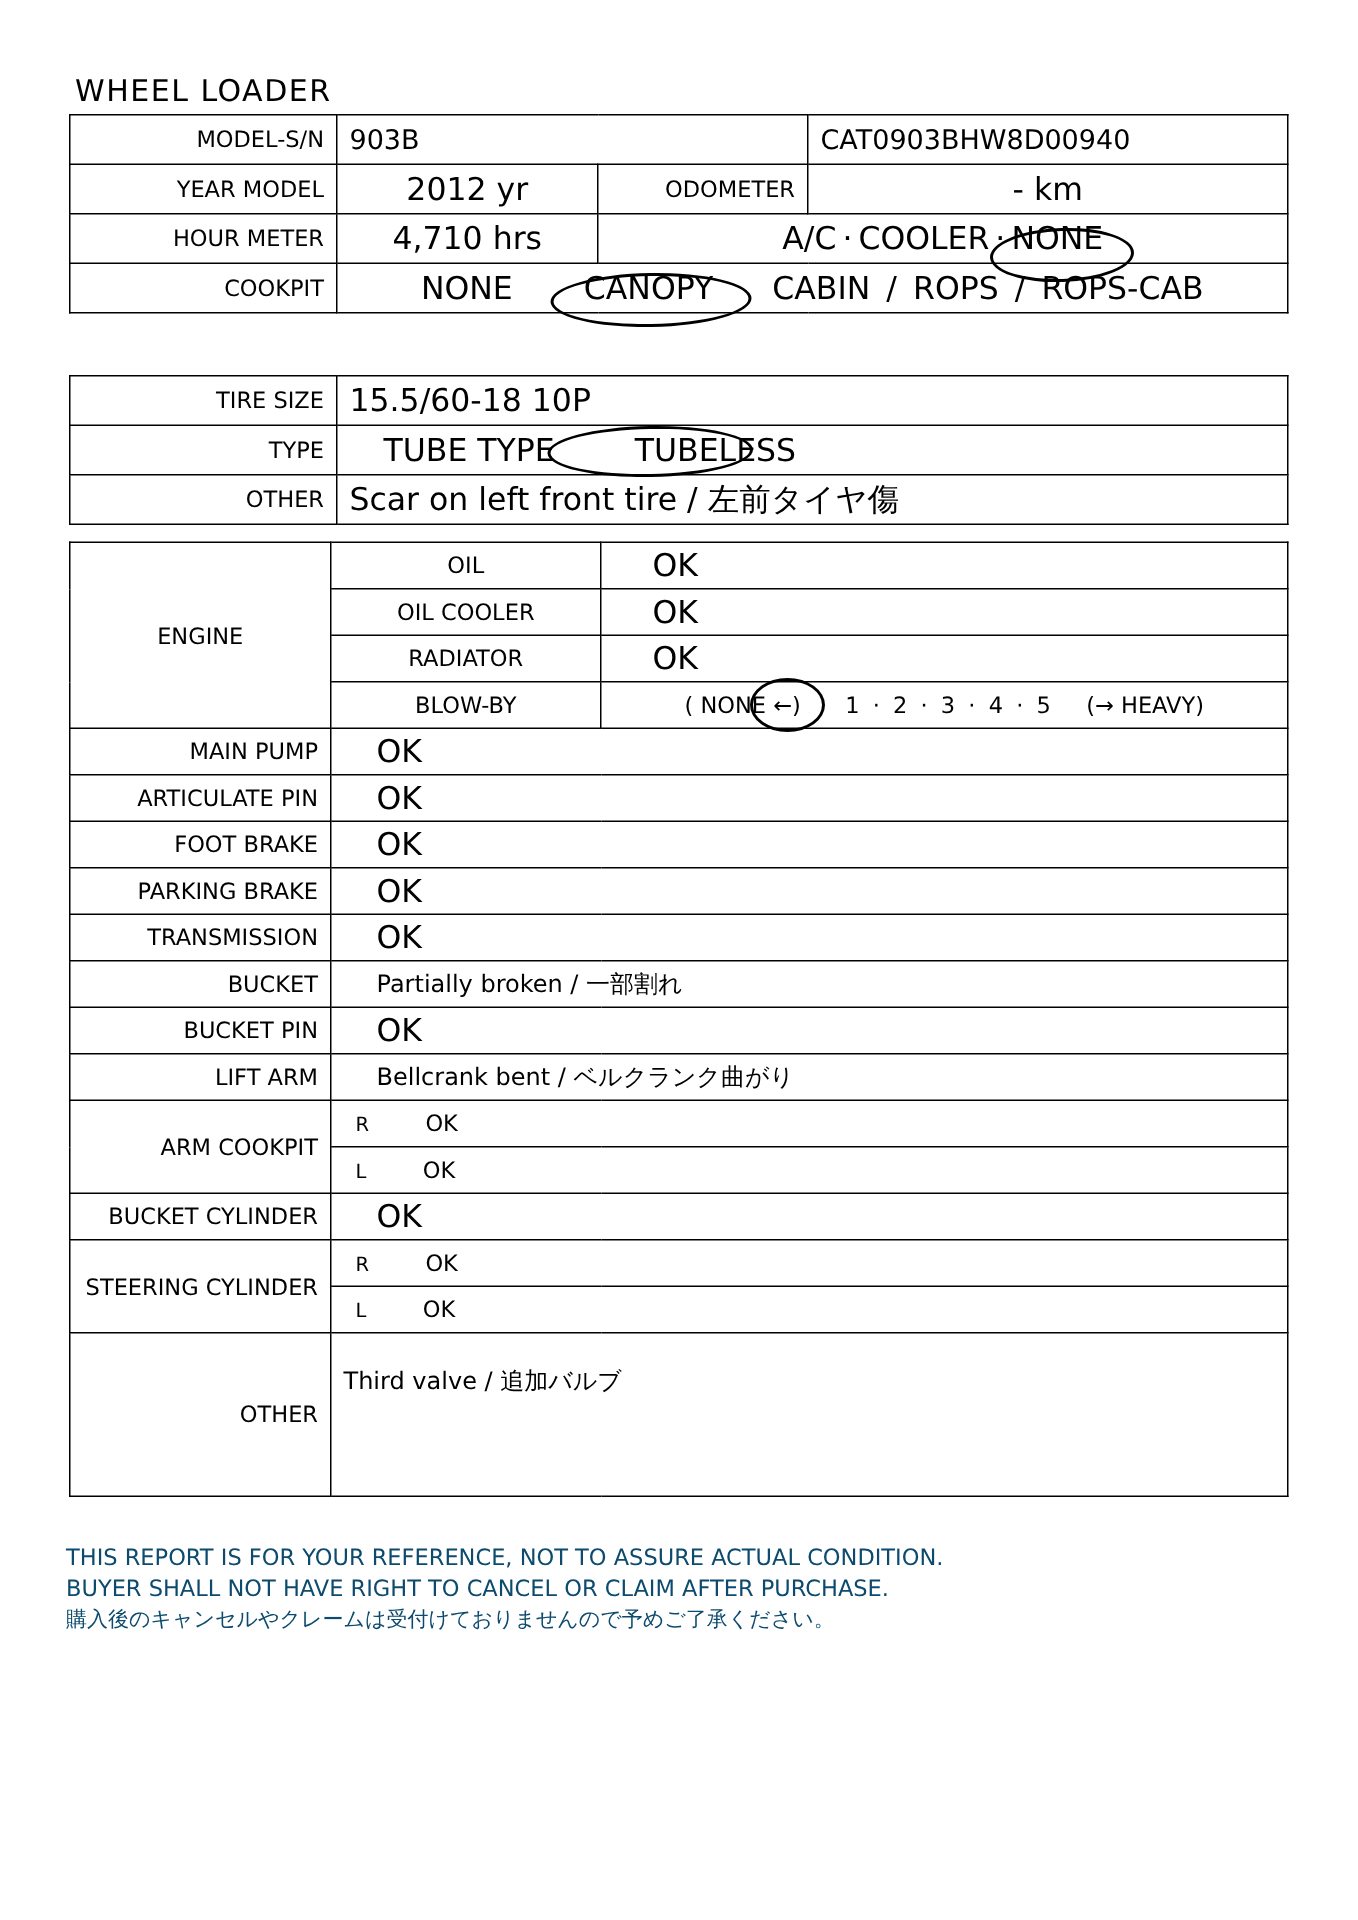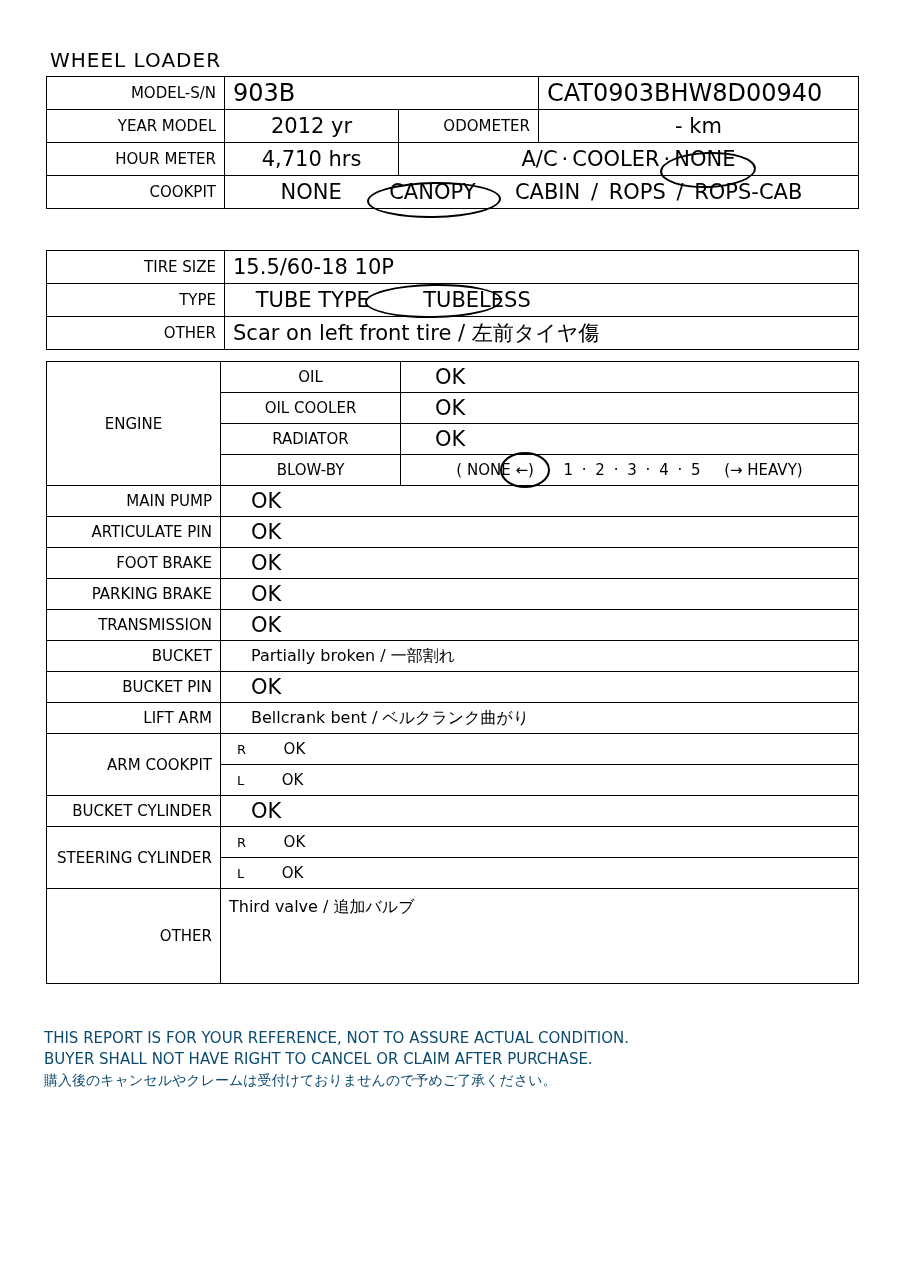--- a/index.html
+++ b/index.html
@@ -64,21 +64,21 @@
     font-size: 15px;
   }
 
   
   #table-header {
     left: 46px;
     top: 76px;
     width: 812px;
   }
   #table-header td { height: 32px; }
-  #table-header .big { font-size: 24px; }
+  #table-header .big { font-size: 18px; }
 
   
   #table-tire {
     left: 46px;
     top: 250px;
     width: 812px;
   }
 
   
   #table-inspect {
@@ -303,21 +303,21 @@
       <tr>
         <td colspan="2" style="padding-left:10px;">
           <span class="rl">L</span>
           <span style="display:inline-block;width:28px"></span>
           <span>OK</span>
         </td>
       </tr>
 
       <tr>
         <td class="label" style="height:86px; vertical-align:middle;">OTHER</td>
-        <td class="value" colspan="2" style="height:86px; vertical-align:top; padding-top:8px; font-size:16px;">Third valve / 追加バルブ</td>
+        <td class="value" colspan="2" style="height:86px; vertical-align:top; padding-top:22px; font-size:16px;">Third valve / 追加バルブ</td>
       </tr>
     </tbody>
   </table>
 
   <div class="ellipse" style="left:500px; top:452px; width:46px; height:32px;"></div>
 
   <div class="disclaimer">
     <div>THIS REPORT IS FOR YOUR REFERENCE, NOT TO ASSURE ACTUAL CONDITION.</div>
     <div>BUYER SHALL NOT HAVE RIGHT TO CANCEL OR CLAIM AFTER PURCHASE.</div>
     <div class="jp">購入後のキャンセルやクレームは受付けておりませんので予めご了承ください。</div>

